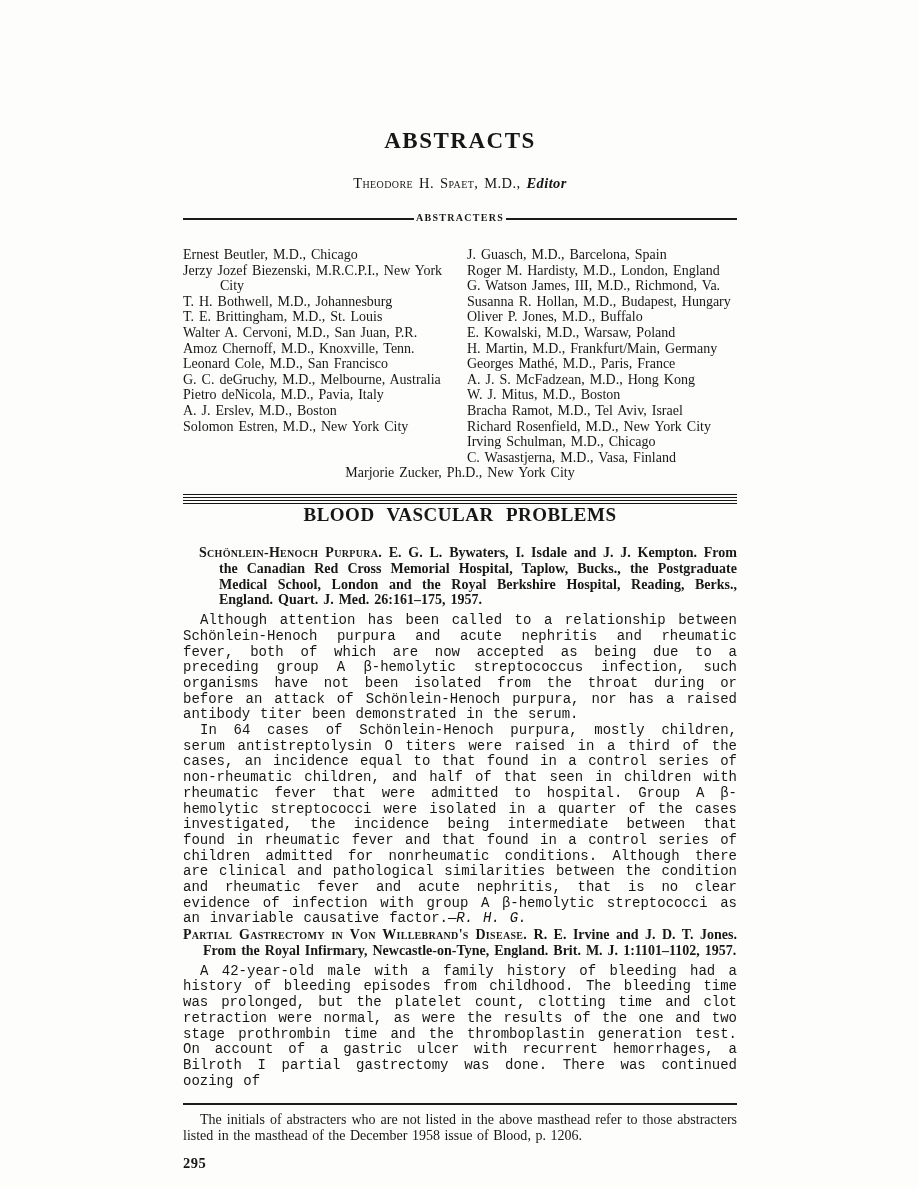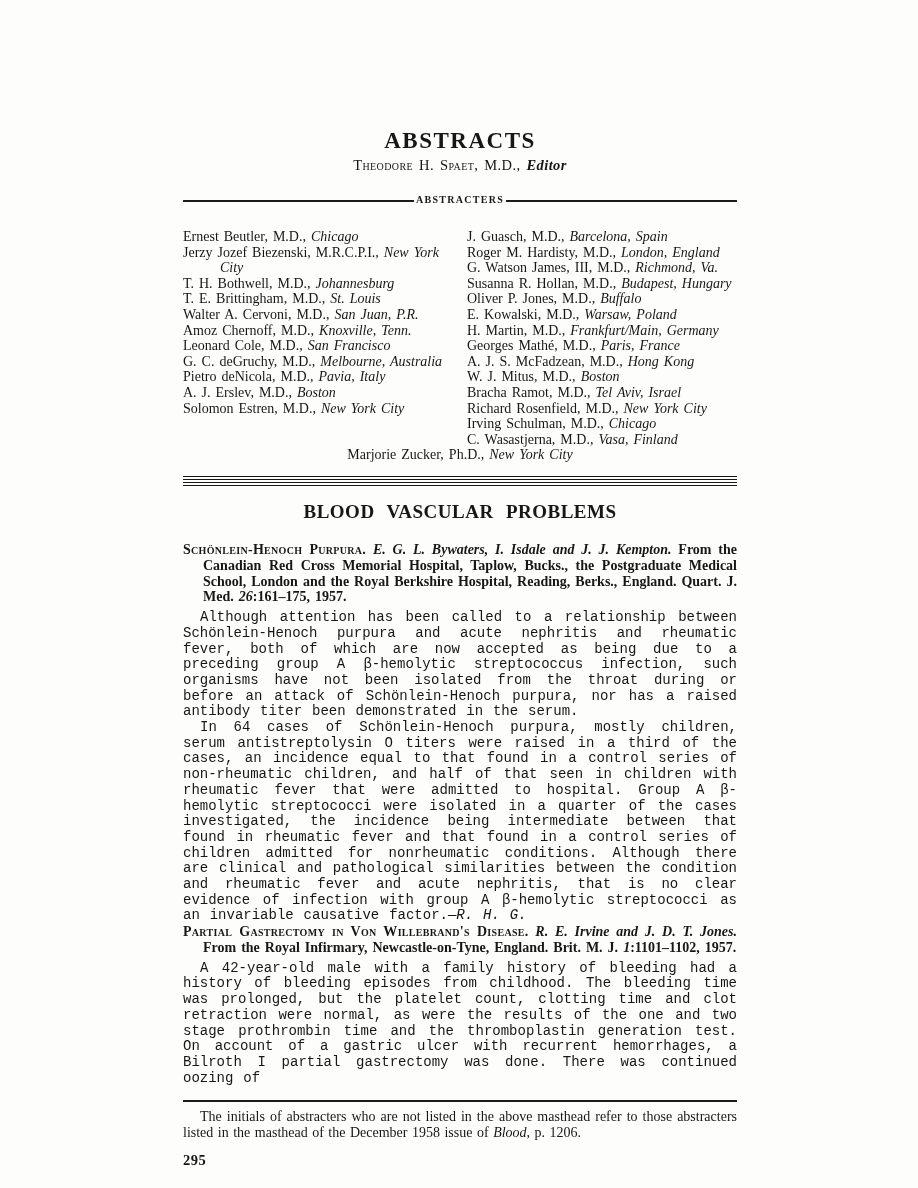--- a/index.html
+++ b/index.html
@@ -14,28 +14,28 @@
     padding: 128px 181px 16px 183px;
     overflow: hidden;
   }
   .doc-title {
     text-align: center;
     font-size: 23px;
     font-weight: bold;
     letter-spacing: 1.5px;
   }
   .editor-line {
-    margin-top: 3px;
+    margin-top: 21px;
     text-align: center;
     font-size: 14.5px;
     letter-spacing: 0.4px;
     word-spacing: 2px;
   }
   .sc { font-variant: small-caps; }
-  .it { font-style: italic; }
+  .it { }
   .editor-role { font-style: italic; font-weight: bold; }
 
   .abstracters-divider {
     margin-top: 21px;
     display: flex;
     align-items: center;
   }
   .abstracters-divider .rule-seg { flex: 1; border-top: 2px solid #1b1b1b; }
   .abstracters-divider .label {
     font-size: 10px;
@@ -64,38 +64,37 @@
 
   .double-rule { margin-top: 13px; }
   .double-rule .bar {
     height: 2px;
     border-top: 1.5px solid #161616;
     border-bottom: 1.5px solid #161616;
   }
   .double-rule .bar + .bar { margin-top: 2px; }
 
   .section-heading {
-    margin-top: 15px;
     text-align: center;
     font-size: 19px;
     font-weight: bold;
     letter-spacing: 0.5px;
     word-spacing: 7px;
   }
 
   .abstract-head {
     font-size: 14px;
     line-height: 15.8px;
     text-align: justify;
     padding-left: 20px;
     text-indent: -20px;
     font-weight: bold;
     word-spacing: 1.5px;
   }
-  .abstract-1-head { margin-top: 19px; }
+  .abstract-1-head { margin-top: 19px; margin-left: 16px; }
   .abstract-2-head { }
   .abstract-head .sc { letter-spacing: 0.3px; }
 
   .para {
     font-size: 14px;
     line-height: 15.7px;
     text-align: justify;
     text-indent: 17px;
     word-spacing: 1.5px;
     margin: 0;

